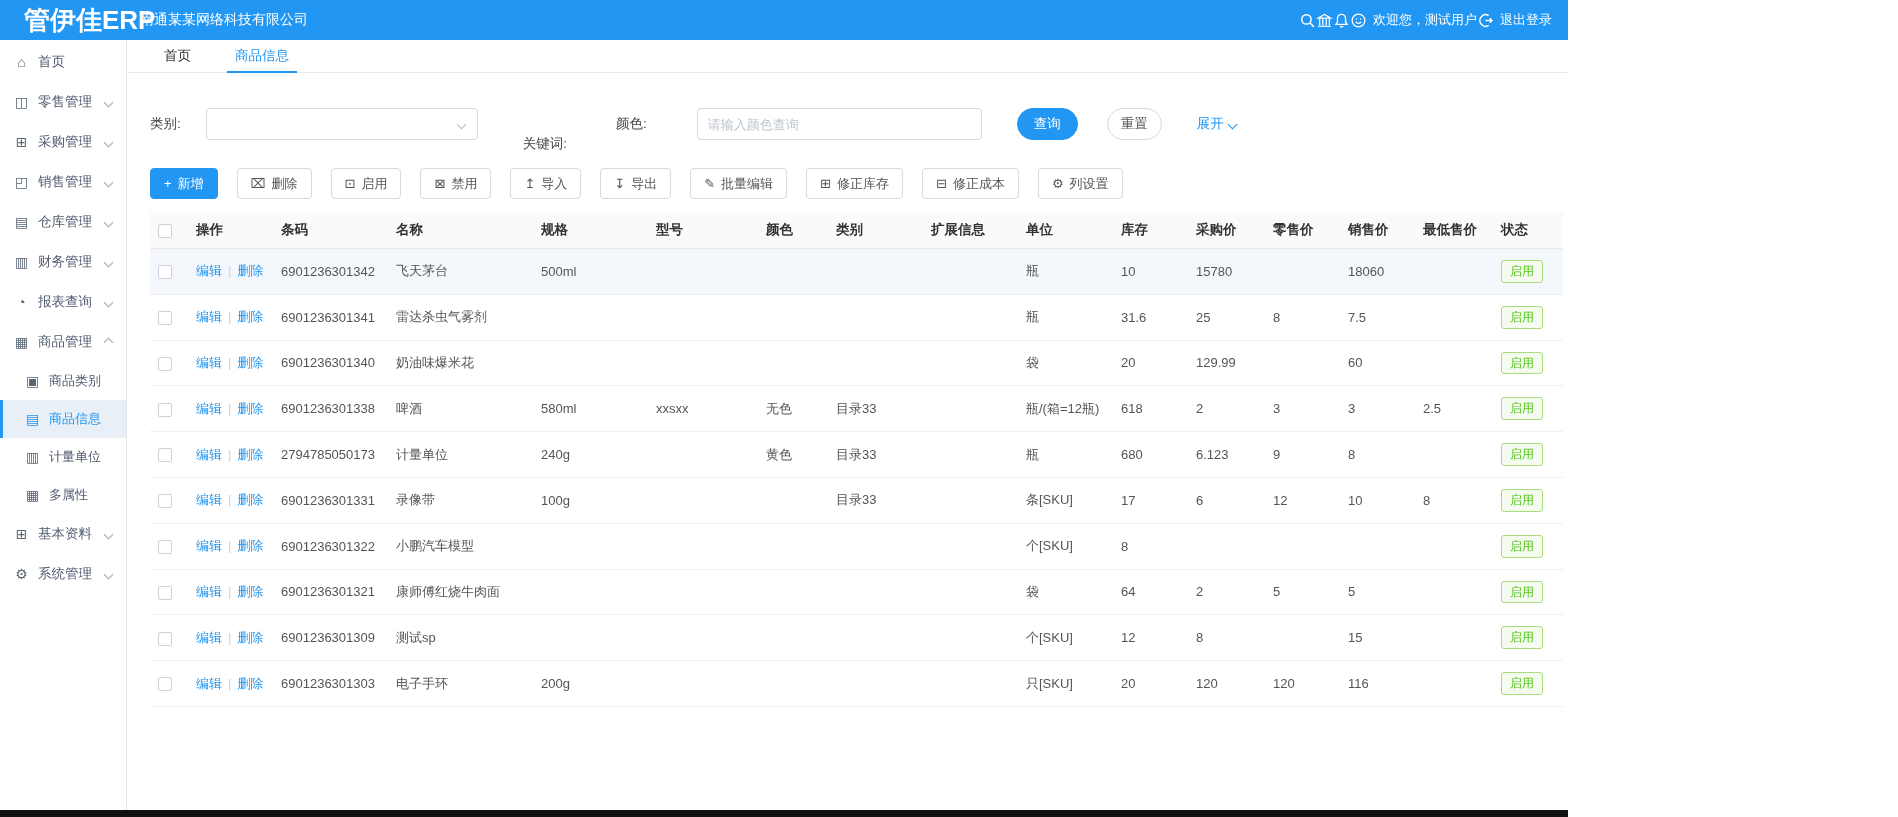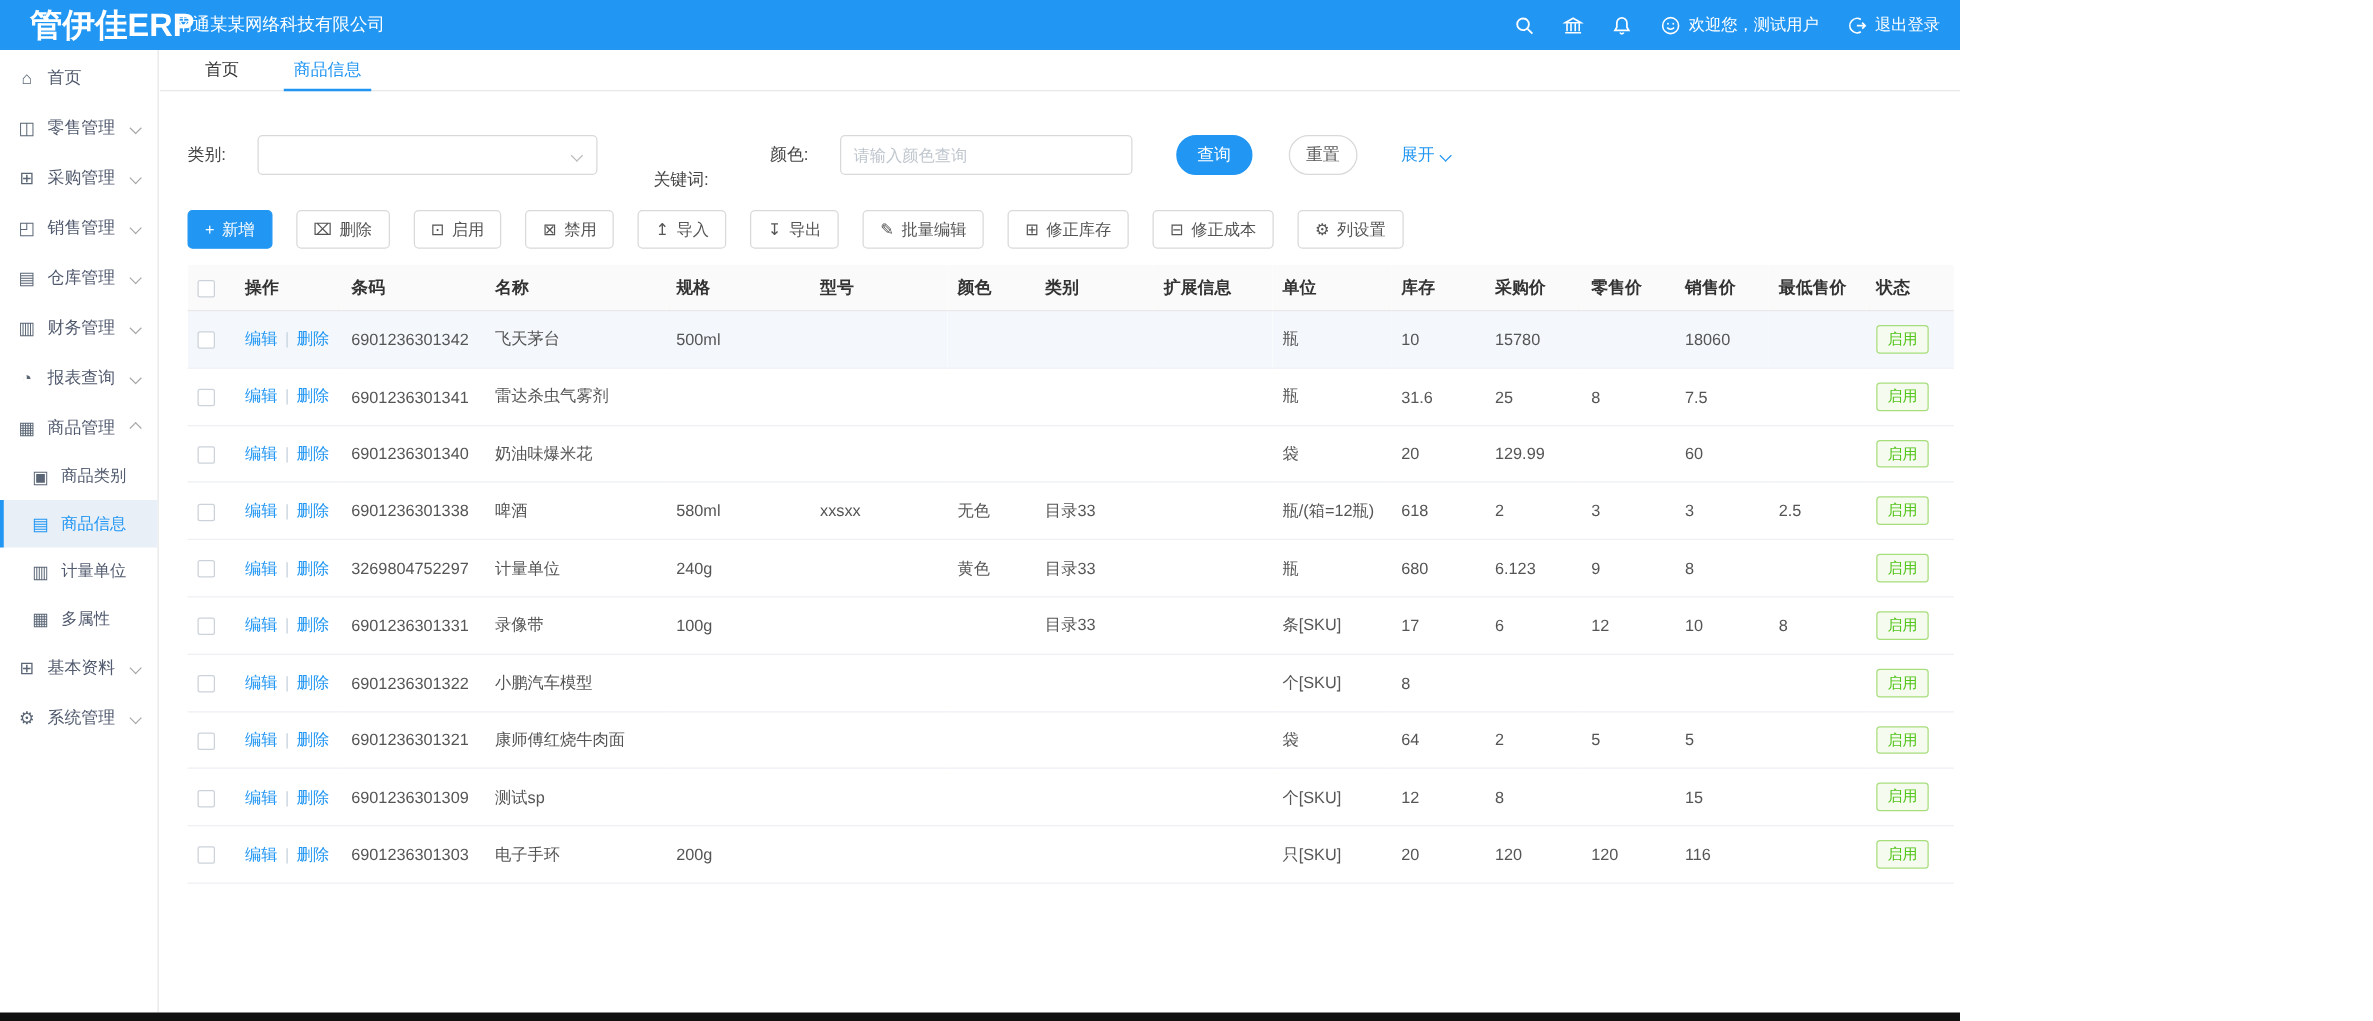--- a/index.html
+++ b/index.html
@@ -6,21 +6,21 @@
   *{ box-sizing:border-box; }
   html,body{ margin:0; padding:0; }
   body{ width:1898px; height:817px; background:#fff; overflow:hidden;
         font-family:"Liberation Sans","DejaVu Sans",sans-serif; }
   .app{ position:relative; width:1568px; height:817px; background:#fff; }
 
   
   .topbar{ height:40px; background:var(--blue); display:flex; align-items:center; color:#fff; }
   .logo{ padding-left:24px; font-size:26px; font-weight:700; white-space:nowrap; width:124px; }
   .company{ margin-left:16px; font-size:14px; white-space:nowrap; }
-  .top-right{ margin-left:auto; display:flex; align-items:center; gap:22px; padding-right:16px; font-size:13px;font-family:Liberation Serif, serif; }
+  .top-right{ margin-left:auto; display:flex; align-items:center; padding-right:16px; font-size:13px;font-family:Liberation Serif, serif; }
   .hicon{ display:inline-flex; width:17px; height:17px; cursor:pointer; }
   .hicon svg{ width:100%; height:100%; }
   .hgroup{ display:inline-flex; align-items:center; gap:6px; cursor:pointer; white-space:nowrap; }
 
   
   .sidebar{ position:absolute; top:40px; left:0; width:127px; height:770px; background:#fff; border-right:1px solid #e6e6e6; }
   .menu{ padding-top:2px; }
   .menu-item{ height:40px; display:flex; align-items:center; padding:0 12px 0 14px; font-size:13.5px; color:#515a6e; cursor:pointer; }
   .mi-icon{ width:15px; margin-right:9px; font-size:14px; color:#5a6675; flex:none; text-align:center; line-height:1; }
   .mi-label{ flex:1; white-space:nowrap; }
@@ -38,21 +38,21 @@
 
   .content{ margin-left:22px; width:1413px; }
 
   
   .filter-row{ margin-top:22px; display:flex; align-items:center; font-size:13.5px; color:#444;gap:17px; }
   .flabel{ margin-right:8px; white-space:nowrap; }
   .select-box{ width:272px; height:32px; border:1px solid var(--border); border-radius:4px; background:#fff; position:relative; cursor:pointer; }
   .select-box .chev{ position:absolute; right:12px; top:12px; color:#bbb; }
   .text-input{ height:32px; border:1px solid var(--border); border-radius:4px; padding:0 10px; font-size:13px; color:#333; font-family:inherit; outline:none; }
   .text-input::placeholder{ color:#bfc6ce; }
-  .w272{ width:272px; } .w285{ width:234px; }
+  .w272{ width:272px; } .w285{ width:285px;margin-left:25px; }
   .ml28{ margin-left:28px;margin-top:40px; } .ml24{ margin-left:24px; } .ml18{ margin-left:18px; } .ml12{ margin-left:12px; }
   .btn{ height:32px; border-radius:16px; font-size:13.5px; cursor:pointer; font-family:inherit; }
   .btn.primary{ background:var(--blue); border:1px solid var(--blue); color:#fff; padding:0 16px; }
   .btn.plain{ background:#fff; border:1px solid var(--border); color:#555; padding:0 13px; }
   .expand-link{ color:var(--blue); display:inline-flex; align-items:center; gap:5px; cursor:pointer; font-size:13.5px; }
 
   
   .toolbar{ margin-top:15px; display:flex; gap:19px; }
   .tbtn{ height:31px; display:inline-flex; align-items:center; gap:6px; padding:0 13px; background:#fff; border:1px solid var(--border); border-radius:4px; font-size:13px; color:#555; cursor:pointer; font-family:inherit; white-space:nowrap; }
   .tbtn .ticon{ font-size:13px; line-height:1; }
@@ -383,21 +383,21 @@
               <td>618</td>
               <td>2</td>
               <td>3</td>
               <td>3</td>
               <td>2.5</td>
               <td><span class="badge">启用</span></td>
             </tr>
             <tr>
               <td><span class="cb"></span></td>
               <td><a class="op-link">编辑</a><span class="op-sep">|</span><a class="op-link">删除</a></td>
-              <td>3269804752297</td>
+              <td>2794785050173</td>
               <td>计量单位</td>
               <td>240g</td>
               <td></td>
               <td>黄色</td>
               <td>目录33</td>
               <td></td>
               <td>瓶</td>
               <td>680</td>
               <td>6.123</td>
               <td>9</td>

